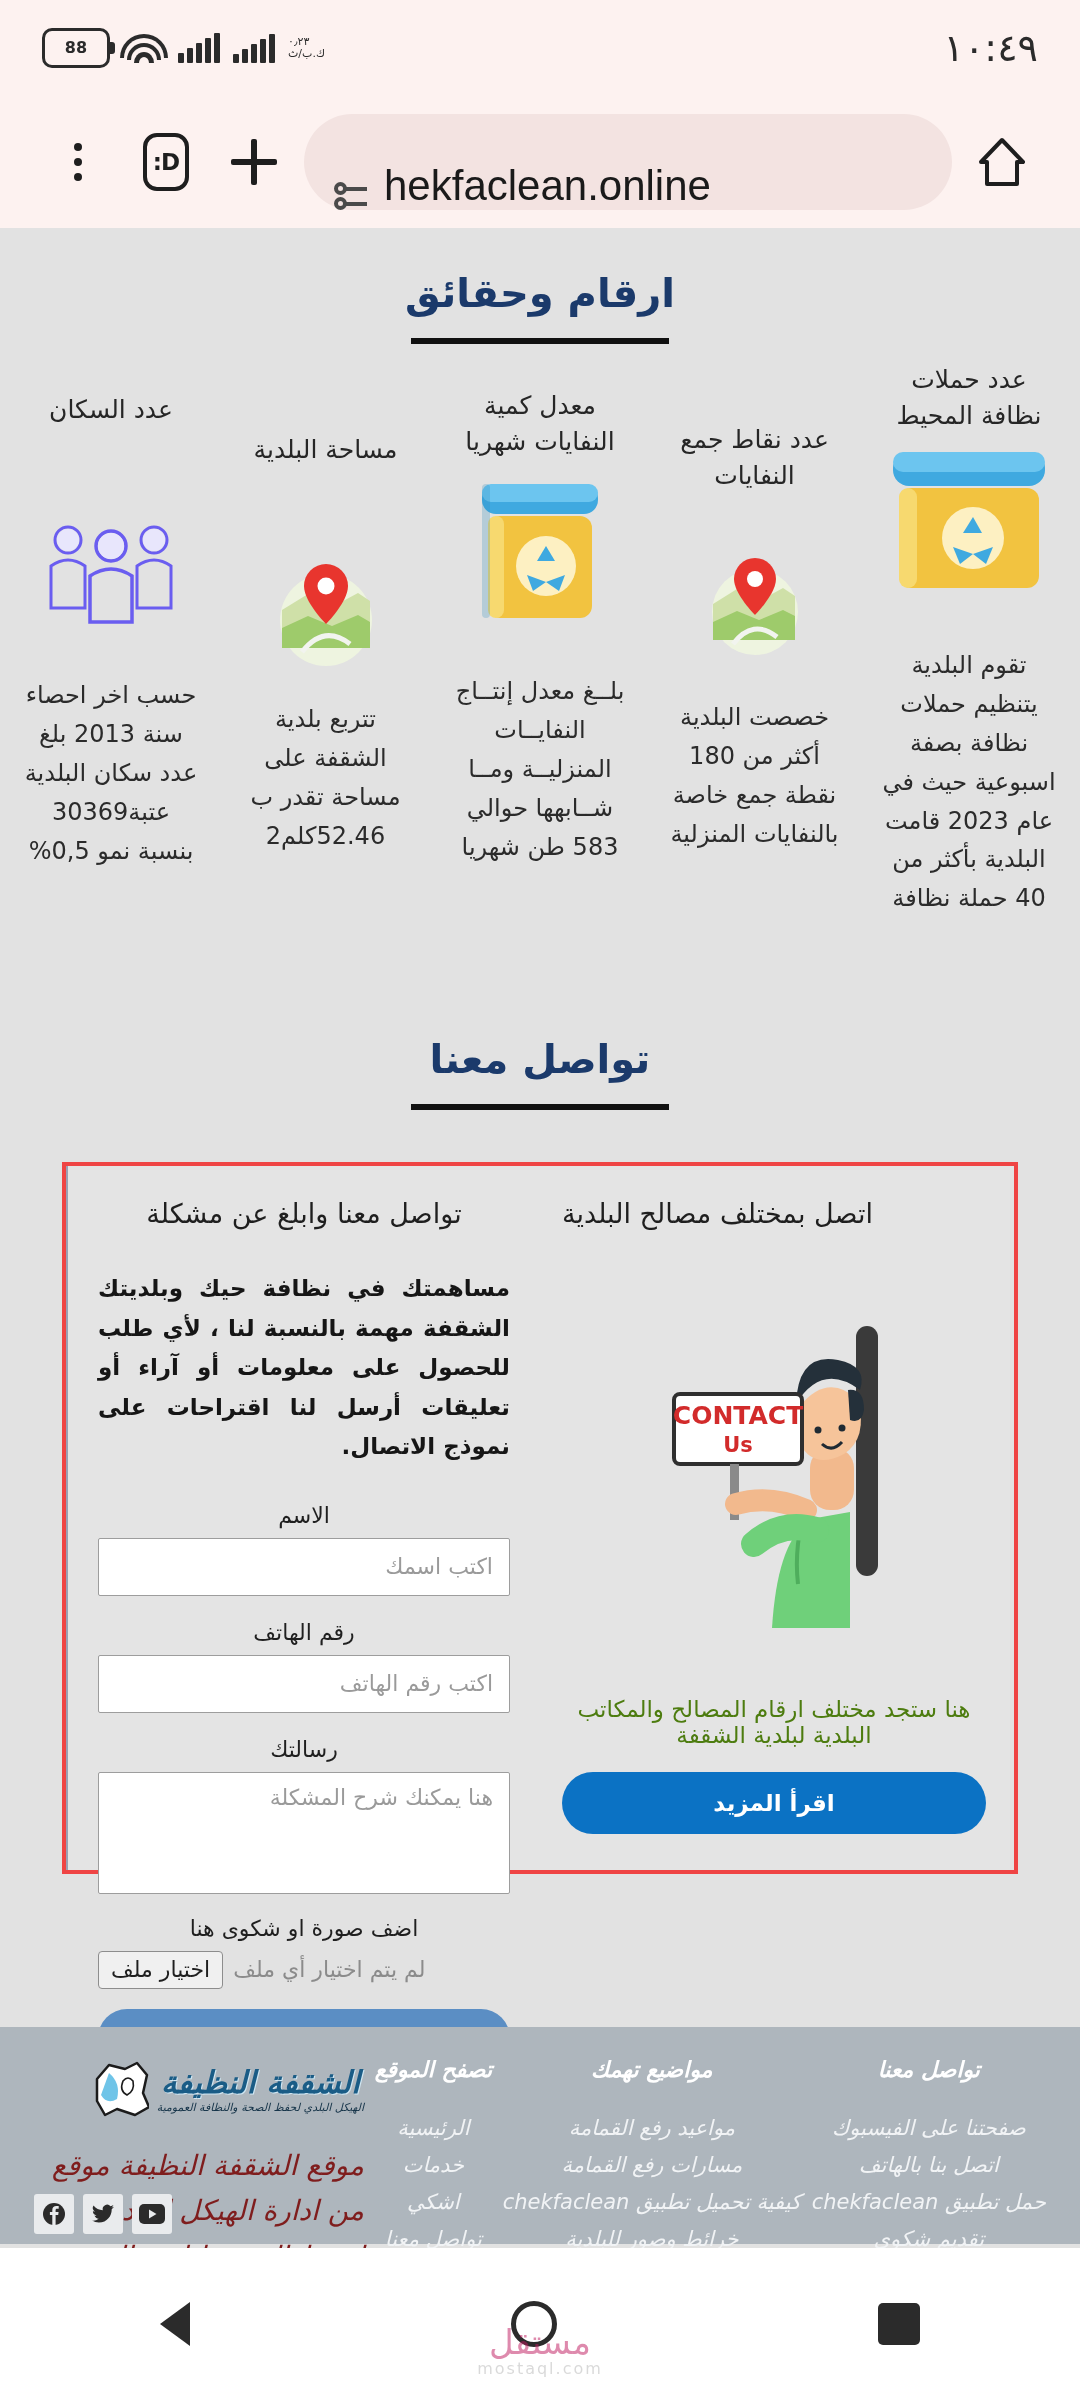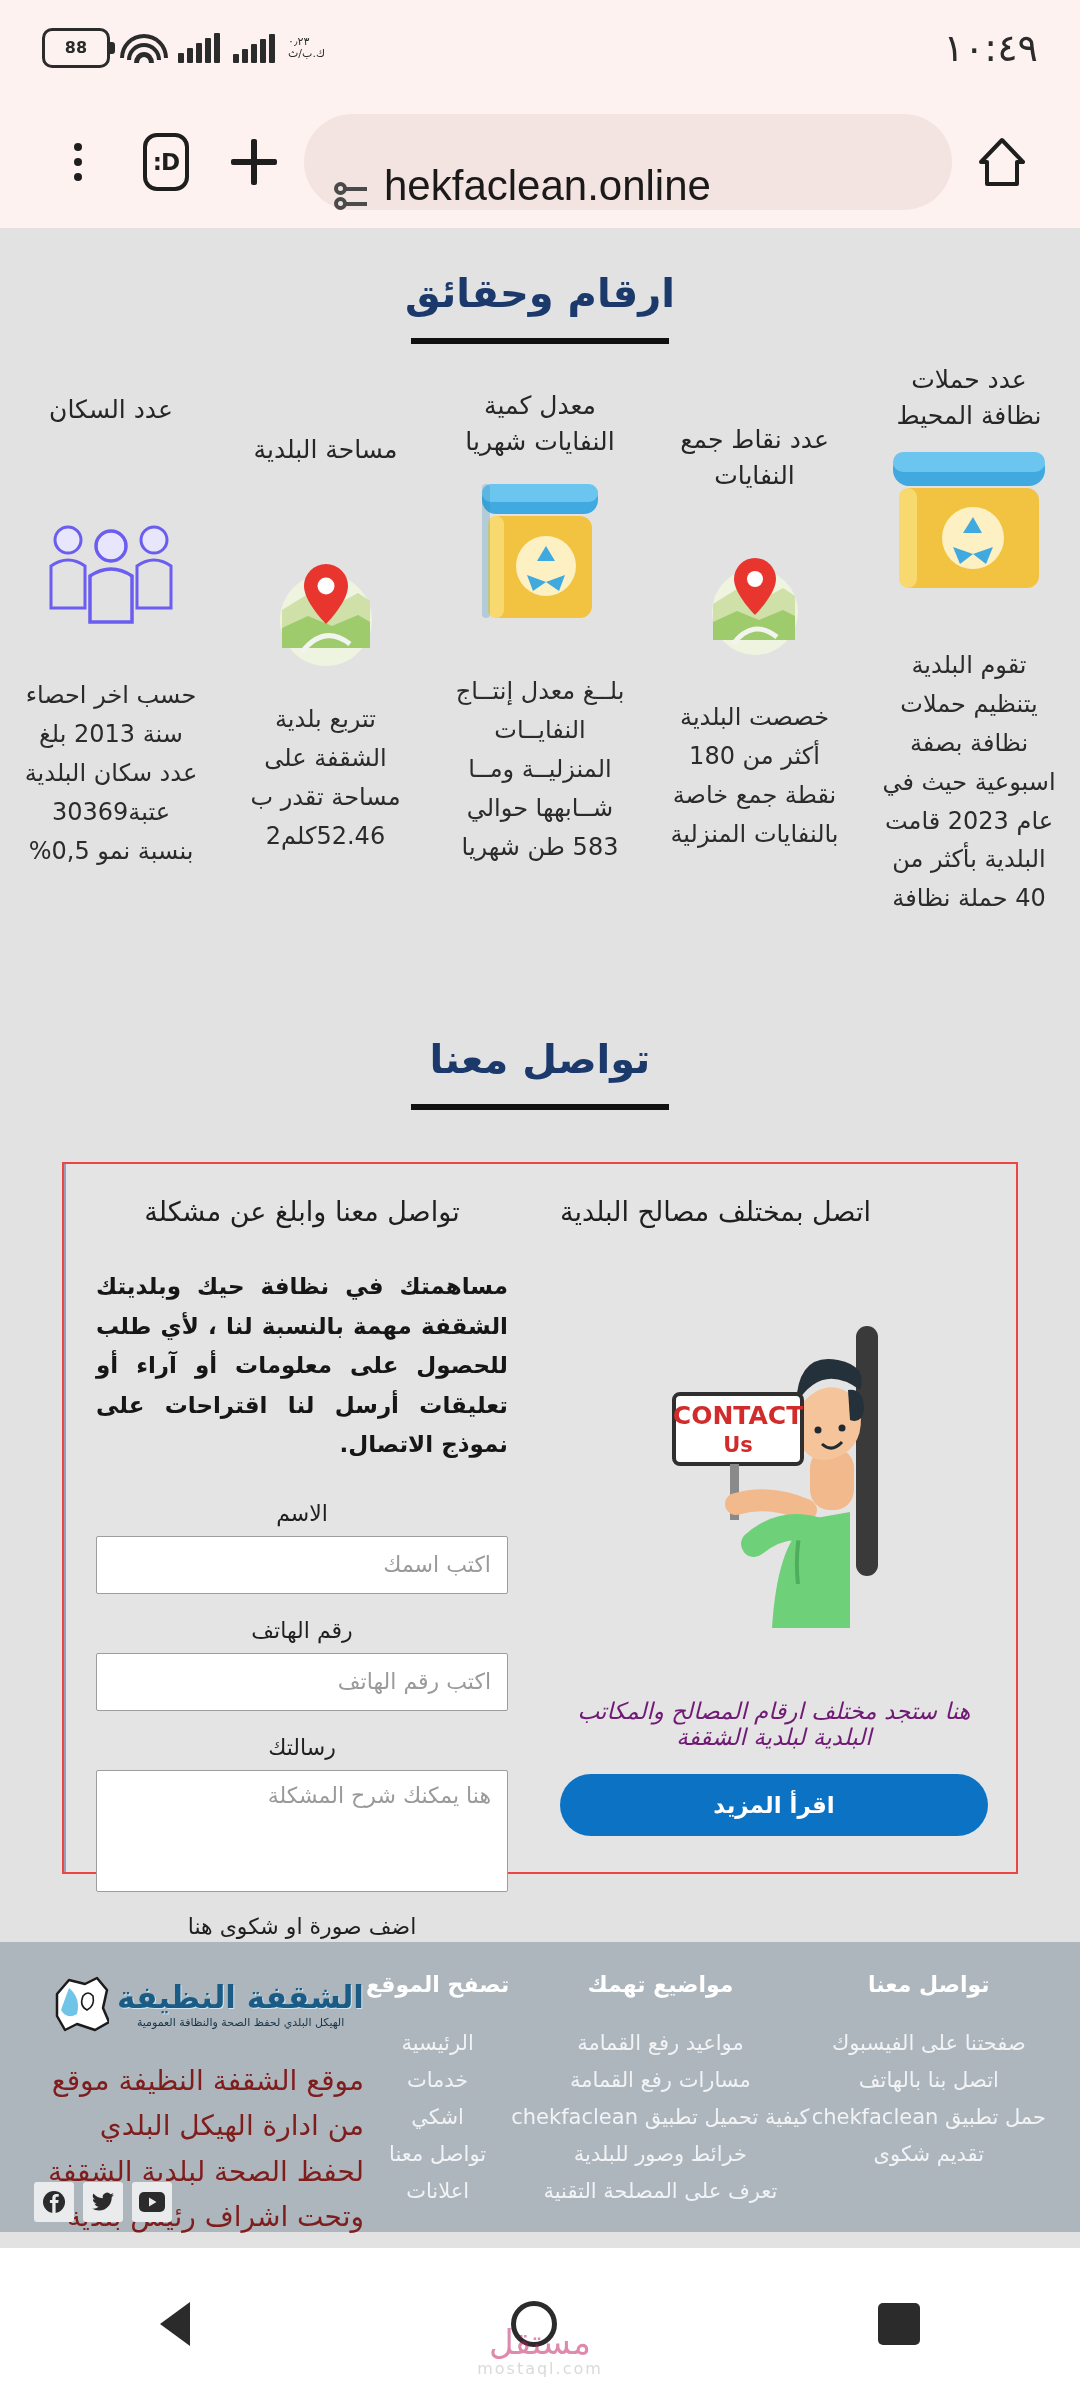--- a/index.html
+++ b/index.html
@@ -120,21 +120,21 @@
   .s-area .stat-title{margin-top:28px;}
   .s-rate .stat-title{margin-top:-16px;}
   .s-points .stat-title{margin-top:18px;}
   .s-camp .stat-title{margin-top:-42px;}
   .s-area .stat-desc{margin-top:32px;}
   .s-points .stat-desc{margin-top:40px;}
 
   
   #contact-head{margin-top:118px;}
   #contact-panel{
-    margin:52px 62px 0;border:2px solid #ef4444;background:#e4e4e4;
+    margin:52px 62px 0;border:4px solid #ef4444;background:#e4e4e4;
     display:flex;flex-direction:row-reverse;box-sizing:border-box;
     height:712px;
   }
   #contact-form{
     width:468px;box-sizing:border-box;padding:26px 24px 0 30px;
     border-left:2px solid #9aa0b4;
   }
   .form-h{font-size:27px;color:#1f1f1f;text-align:center;margin:6px 0 40px;}
   .form-p{
     font-size:23px;color:#161616;line-height:1.72;font-weight:700;
@@ -169,32 +169,32 @@
     width:100%;height:58px;background:#5b8ec4;border:none;border-radius:30px;
     color:#fff;font-size:23px;font-weight:700;
     font-family:"DejaVu Sans",sans-serif;display:block;
   }
   #contact-info{
     flex:1;box-sizing:border-box;padding:26px 28px 0;
     display:flex;flex-direction:column;align-items:flex-end;
   }
   .info-h{font-size:27px;color:#1f1f1f;margin:6px 0 0;text-align:center;}
   #info-art{flex:1;display:flex;align-items:center;justify-content:center;width:100%;}
-  .info-p{font-size:23px;color:#701a75;text-align:center;margin:0 0 24px;font-style:italic;}
+  .info-p{font-size:23px;color:#4d7c0f;text-align:center;margin:0 0 24px;}
   #read-more{
     width:100%;height:62px;background:#0b72c4;border:none;border-radius:32px;
     color:#fff;font-size:23px;font-weight:700;margin-bottom:36px;
     font-family:"DejaVu Sans",sans-serif;display:block;
   }
 
   
   #footer{
-    position:absolute;left:0;bottom:16px;width:1080px;height:290px;
+    position:absolute;left:0;bottom:4px;width:1080px;height:217px;
     background:#aeb6bd;box-sizing:border-box;padding:30px 34px 0;
-    display:flex;flex-direction:row-reverse;justify-content:space-between;
+    display:flex;flex-direction:row-reverse;justify-content:space-between;font-style:italic;
   }
   .fcol{display:flex;flex-direction:column;}
   .fcol.brand{width:330px;align-items:flex-start;}
   #logo{display:flex;flex-direction:row-reverse;align-items:center;gap:8px;margin:2px 0 22px 0;}
   #logo-text{display:flex;flex-direction:column;align-items:center;}
   #logo-main{
     font-size:31px;font-weight:700;color:#1a5c86;letter-spacing:-1px;
     text-shadow:1px 1px 0 #cfe6f2;line-height:1;
   }
   #logo-sub{font-size:11px;color:#17354a;margin-top:4px;line-height:1;}

